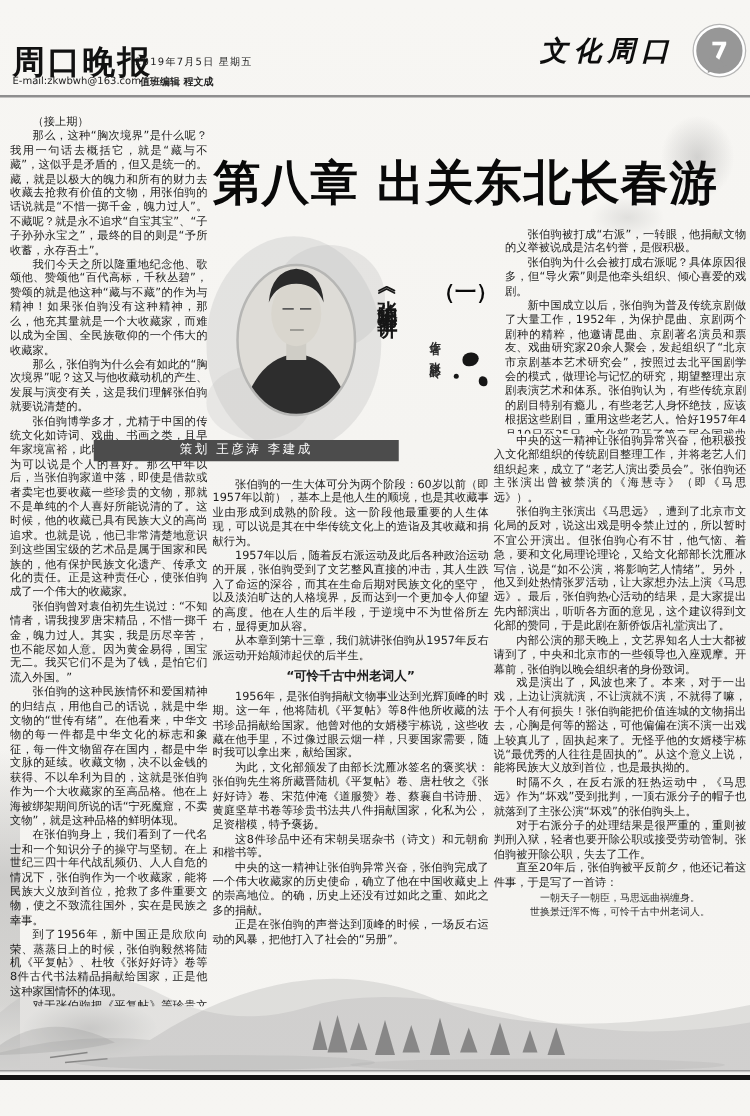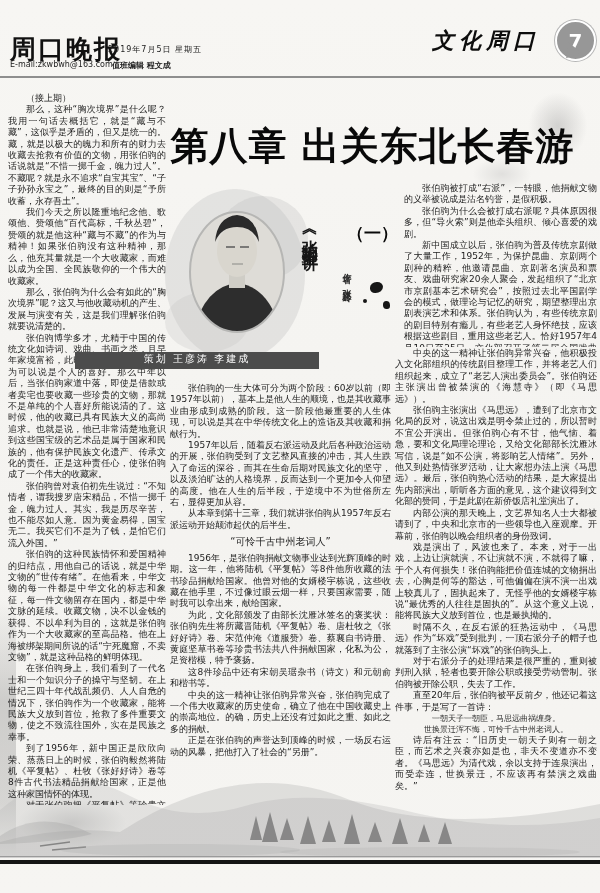--- a/index.html
+++ b/index.html
@@ -38,21 +38,21 @@
     letter-spacing:1px;color:#090909;line-height:84px;z-index:2;
   }
   .headline .part{font-size:17px;font-weight:bold;letter-spacing:0;vertical-align:4px;}
   
   .col{position:absolute;text-align:justify;font-size:9px;line-height:11.4px;overflow:hidden;z-index:2;}
   .col p{margin:0;text-indent:2em;}
   .col-left{left:8px;top:93px;width:158px;height:712px;}
   .col-mid{left:170px;top:383px;width:221px;height:378px;}
   .col-right-top{left:404px;top:183px;width:193px;height:164px;}
   .col-right{left:395px;top:348px;width:202px;height:442px;}
-  .subheading{text-align:center;font-weight:normal;font-size:10px;text-indent:0 !important;margin:5px 0 !important;}
+  .subheading{text-align:center;font-weight:bold;font-size:10px;text-indent:0 !important;margin:5px 0 !important;}
   .poem p{font-size:8px;line-height:11px;text-indent:0 !important;text-align:center;color:#2e2e2e;}
   
   .photo-wrap{position:absolute;left:165px;top:180px;width:150px;height:180px;z-index:1;}
   .book-title-vertical{
     position:absolute;left:299px;top:224px;height:145px;z-index:2;
     writing-mode:vertical-rl;text-orientation:upright;
     font-family:"DejaVu Serif",serif;font-weight:bold;font-size:16px;letter-spacing:3px;color:#161616;
   }
   .book-author-vertical{
     position:absolute;left:340px;top:266px;height:90px;z-index:2;
@@ -187,23 +187,20 @@
         <p class="para">内部公演的那天晚上，文艺界知名人士大都被请到了，中央和北京市的一些领导也入座观摩。开幕前，张伯驹以晚会组织者的身份致词。</p>
         <p class="para">戏是演出了，风波也来了。本来，对于一出戏，上边让演就演，不让演就不演，不就得了嘛，于个人有何损失！张伯驹能把价值连城的文物捐出去，心胸是何等的豁达，可他偏偏在演不演一出戏上较真儿了，固执起来了。无怪乎他的女婿楼宇栋说“最优秀的人往往是固执的”。从这个意义上说，能将民族大义放到首位，也是最执拗的。</p>
         <p class="para">时隔不久，在反右派的狂热运动中，《马思远》作为“坏戏”受到批判，一顶右派分子的帽子也就落到了主张公演“坏戏”的张伯驹头上。</p>
         <p class="para">对于右派分子的处理结果是很严重的，重则被判刑入狱，轻者也要开除公职或接受劳动管制。张伯驹被开除公职，失去了工作。</p>
         <p class="para">直至20年后，张伯驹被平反前夕，他还记着这件事，于是写了一首诗：</p>
       </div>
     <div class="poem">
         <p class="poem-line">一朝天子一朝臣，马思远曲祸缠身。</p>
         <p class="poem-line">世换景迁浑不悔，可怜千古中州老词人。</p>
       </div>
-    <div>
-        <p class="para">诗后有注云：“旧历史一朝天子则有一朝之臣，而艺术之兴衰亦如是也，非天不变道亦不变者。《马思远》为清代戏，余以支持于连泉演出，而受牵连，世换景迁，不应该再有禁演之戏曲矣。”</p>
-      </div>
 
   </div>
 
   <svg class="landscape" viewBox="0 0 600 176">
     <path d="M0 128 Q60 76 130 114 Q185 142 245 124 Q310 104 420 132 Q510 152 600 136 L600 176 L0 176 Z" fill="#b5b5b5" opacity="0.30"></path>
     <path d="M120 150 Q240 72 350 118 Q440 154 600 122 L600 176 L0 176 L0 160 Q60 144 120 150 Z" fill="#9d9d9d" opacity="0.26"></path>
     <path d="M0 154 Q40 126 92 152 Q60 160 0 162 Z" fill="#8f8f8f" opacity="0.25"></path>
     <g fill="#6c6c6c" opacity="0.72">
       <path d="M250 158 L256 134 L262 158 Z"></path>
         <path d="M262 160 L270 130 L278 160 Z"></path>

